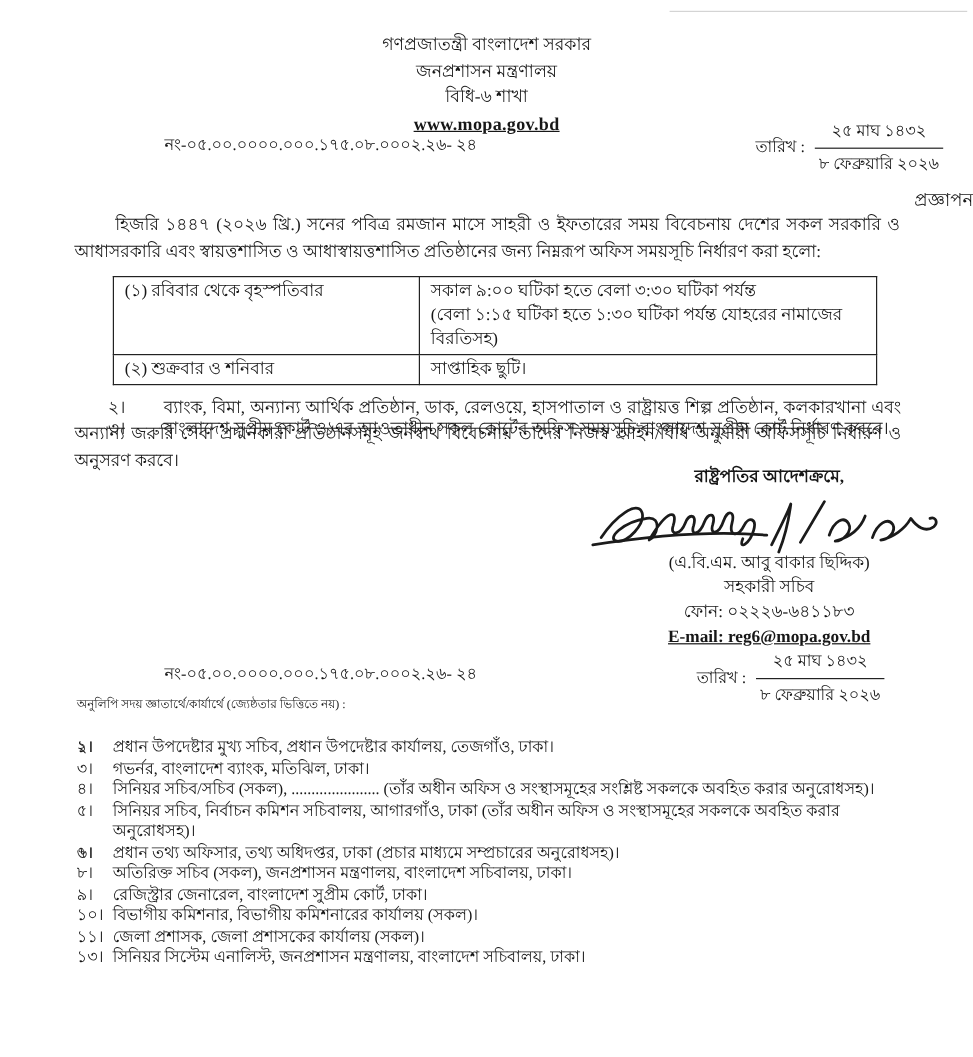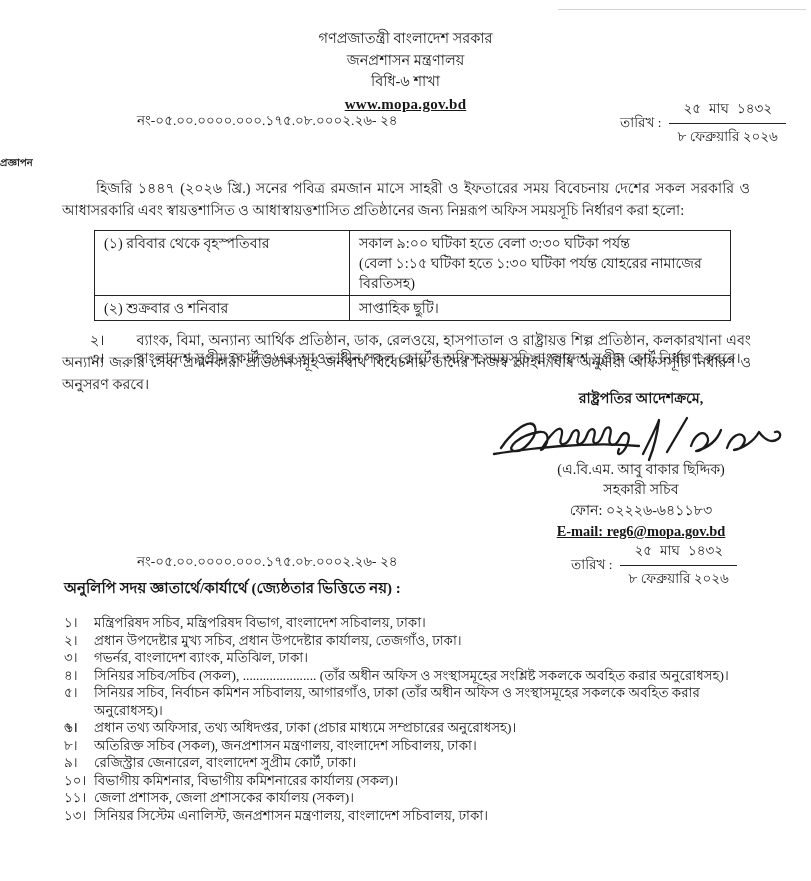--- a/index.html
+++ b/index.html
@@ -13,25 +13,25 @@
   
   .hdr{top:28px;left:0;width:100%;text-align:center;font-size:14.5px;line-height:21.5px;}
   .hdr .site{font-size:15px;font-weight:bold;text-decoration:underline;letter-spacing:.3px;display:inline-block;margin-top:1px;}
   .scanline{top:9px;left:558px;width:248px;height:1px;background:#c9c9c9;opacity:.8;}
 
   
   .memonum{font-size:13.5px;white-space:nowrap;}
   .dateblock{display:flex;align-items:center;font-size:13.5px;}
   .dateblock .lbl{margin-right:8px;white-space:nowrap;}
   .frac{display:inline-block;text-align:center;}
-  .frac .top{border-bottom:1.3px solid #222;padding:0 14px 2px 14px;white-space:nowrap;font-family:Liberation Mono, monospace;}
+  .frac .top{border-bottom:1.3px solid #222;padding:0 14px 2px 14px;white-space:nowrap;}
   .frac .bot{padding-top:2px;white-space:nowrap;}
 
   
-  .title{top:155px;left:0;width:100%;text-align:left;font-weight:bold;font-size:10px;}
+  .title{top:155px;left:0;width:100%;text-align:right;font-weight:normal;font-size:15px;}
   .para{font-size:14.3px;line-height:22px;text-align:justify;}
   .p1{top:177px;left:62px;width:688px;text-indent:34px;}
   .numpara{font-size:14.3px;line-height:22px;text-align:justify;text-indent:28px;}
   .pgap{display:inline-block;width:32px;}
 
   
   .sched{top:230px;left:94px;}
   table.sched-t{border-collapse:collapse;width:637px;}
   table.sched-t td{
     border:1.5px solid #222;padding:2px 9px;vertical-align:top;
@@ -40,21 +40,21 @@
   td.c1{width:236px;}
 
   
   .sig{top:388px;left:490px;width:302px;text-align:center;font-size:14.2px;line-height:20.5px;}
   .sig .order{font-weight:bold;font-size:14.3px;margin-bottom:0;}
   .sig svg{display:block;margin:-1px auto -3px auto;}
   .sig .email{font-weight:bold;text-decoration:underline;font-size:14.4px;margin-top:1px;}
 
   
   .dist{top:579px;left:64px;width:700px;}
-  .dhead{font-weight:bold;font-size:15px;line-height:18px;}
+  .dhead{font-weight:normal;font-size:10px;line-height:18px;}
   .dlist{margin-top:17px;}
   .ditem{position:relative;padding-left:30px;font-size:13.4px;line-height:17.5px;text-align:left;}
   .dnum{position:absolute;left:0;top:0;white-space:nowrap;}
 </style>
 </head>
 <body>
 
 <div class="page">
 
   <div class="abs scanline"></div>
@@ -130,21 +130,21 @@
     <span class="lbl">তারিখ :</span>
     <span class="frac">
       <span class="top" style="display:block;">২৫ মাঘ ১৪৩২</span>
       <span class="bot" style="display:block;">৮ ফেব্রুয়ারি ২০২৬</span>
     </span>
   </div>
 
   <div class="abs dist">
     <div class="dhead">অনুলিপি সদয় জ্ঞাতার্থে/কার্যার্থে (জ্যেষ্ঠতার ভিত্তিতে নয়) :</div>
     <div class="dlist">
-      <div class="ditem"><span class="dnum">১।</span><span>মন্ত্রিপরিষদ সচিব, মন্ত্রিপরিষদ বিভাগ, বাংলাদেশ সচিবালয়, ঢাকা।</span></div>
+      <div class="ditem"><span class="dnum">১।</span></div>
       <div class="ditem"><span class="dnum">২।</span><span>প্রধান উপদেষ্টার মুখ্য সচিব, প্রধান উপদেষ্টার কার্যালয়, তেজগাঁও, ঢাকা।</span></div>
       <div class="ditem"><span class="dnum">৩।</span><span>গভর্নর, বাংলাদেশ ব্যাংক, মতিঝিল, ঢাকা।</span></div>
       <div class="ditem"><span class="dnum">৪।</span><span>সিনিয়র সচিব/সচিব (সকল), ...................... (তাঁর অধীন অফিস ও সংস্থাসমূহের সংশ্লিষ্ট সকলকে অবহিত করার অনুরোধসহ)।</span></div>
       <div class="ditem"><span class="dnum">৫।</span><span>সিনিয়র সচিব, নির্বাচন কমিশন সচিবালয়, আগারগাঁও, ঢাকা (তাঁর অধীন অফিস ও সংস্থাসমূহের সকলকে অবহিত করার অনুরোধসহ)।</span></div>
       <div class="ditem"><span class="dnum">৬।</span></div>
       <div class="ditem"><span class="dnum">৭।</span><span>প্রধান তথ্য অফিসার, তথ্য অধিদপ্তর, ঢাকা (প্রচার মাধ্যমে সম্প্রচারের অনুরোধসহ)।</span></div>
       <div class="ditem"><span class="dnum">৮।</span><span>অতিরিক্ত সচিব (সকল), জনপ্রশাসন মন্ত্রণালয়, বাংলাদেশ সচিবালয়, ঢাকা।</span></div>
       <div class="ditem"><span class="dnum">৯।</span><span>রেজিস্ট্রার জেনারেল, বাংলাদেশ সুপ্রীম কোর্ট, ঢাকা।</span></div>
       <div class="ditem"><span class="dnum">১০।</span><span>বিভাগীয় কমিশনার, বিভাগীয় কমিশনারের কার্যালয় (সকল)।</span></div>
       <div class="ditem"><span class="dnum">১১।</span><span>জেলা প্রশাসক, জেলা প্রশাসকের কার্যালয় (সকল)।</span></div>

